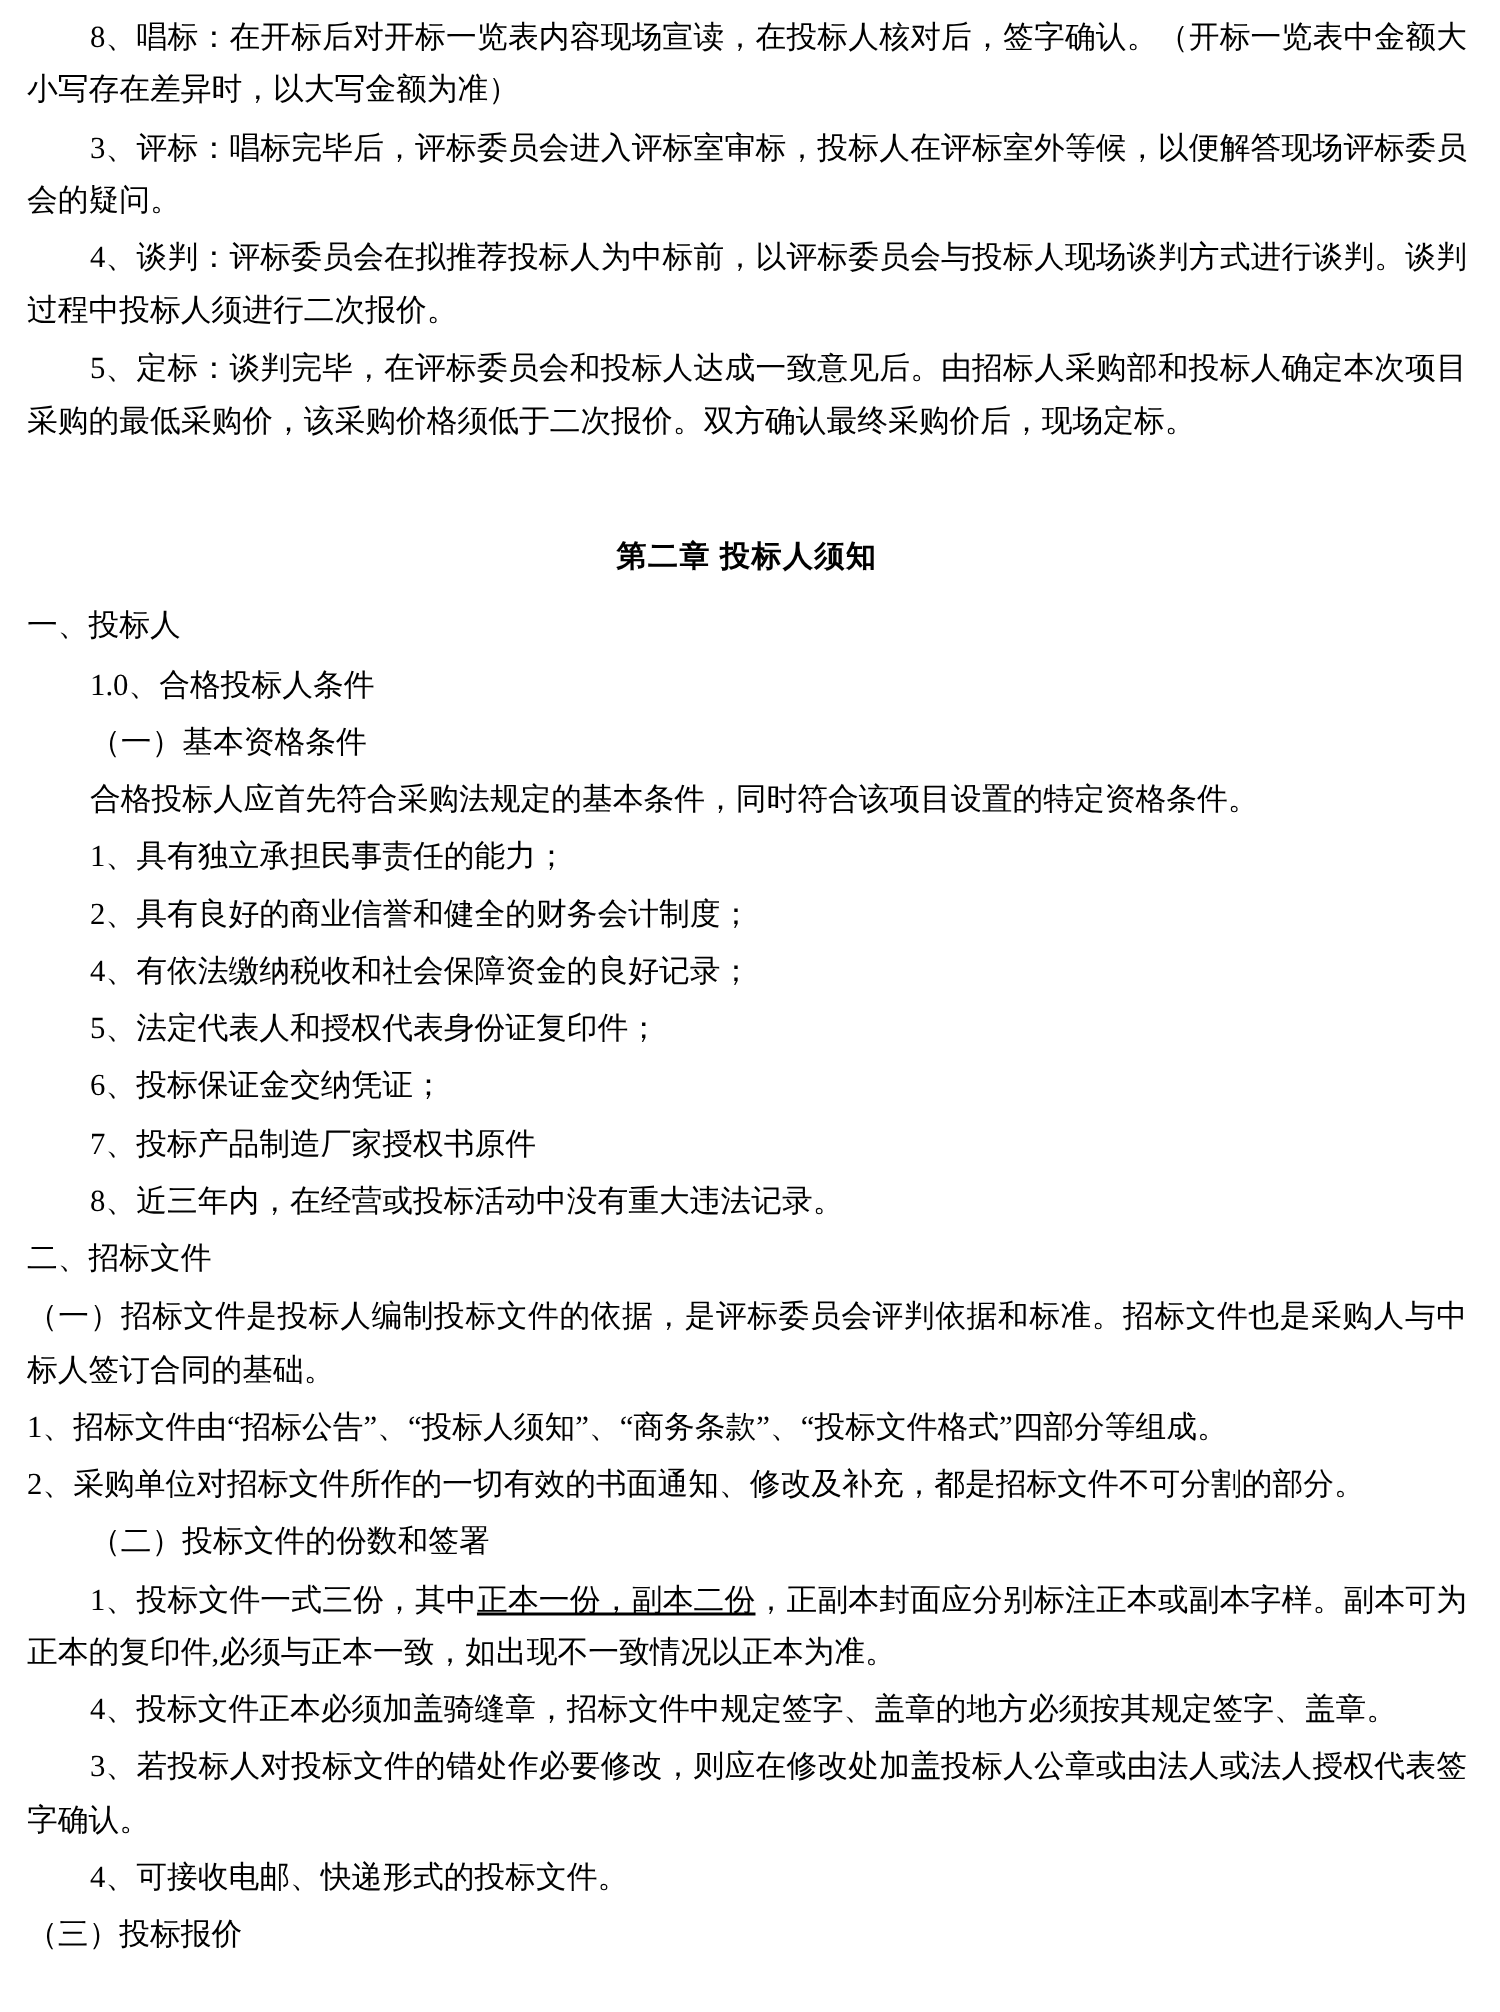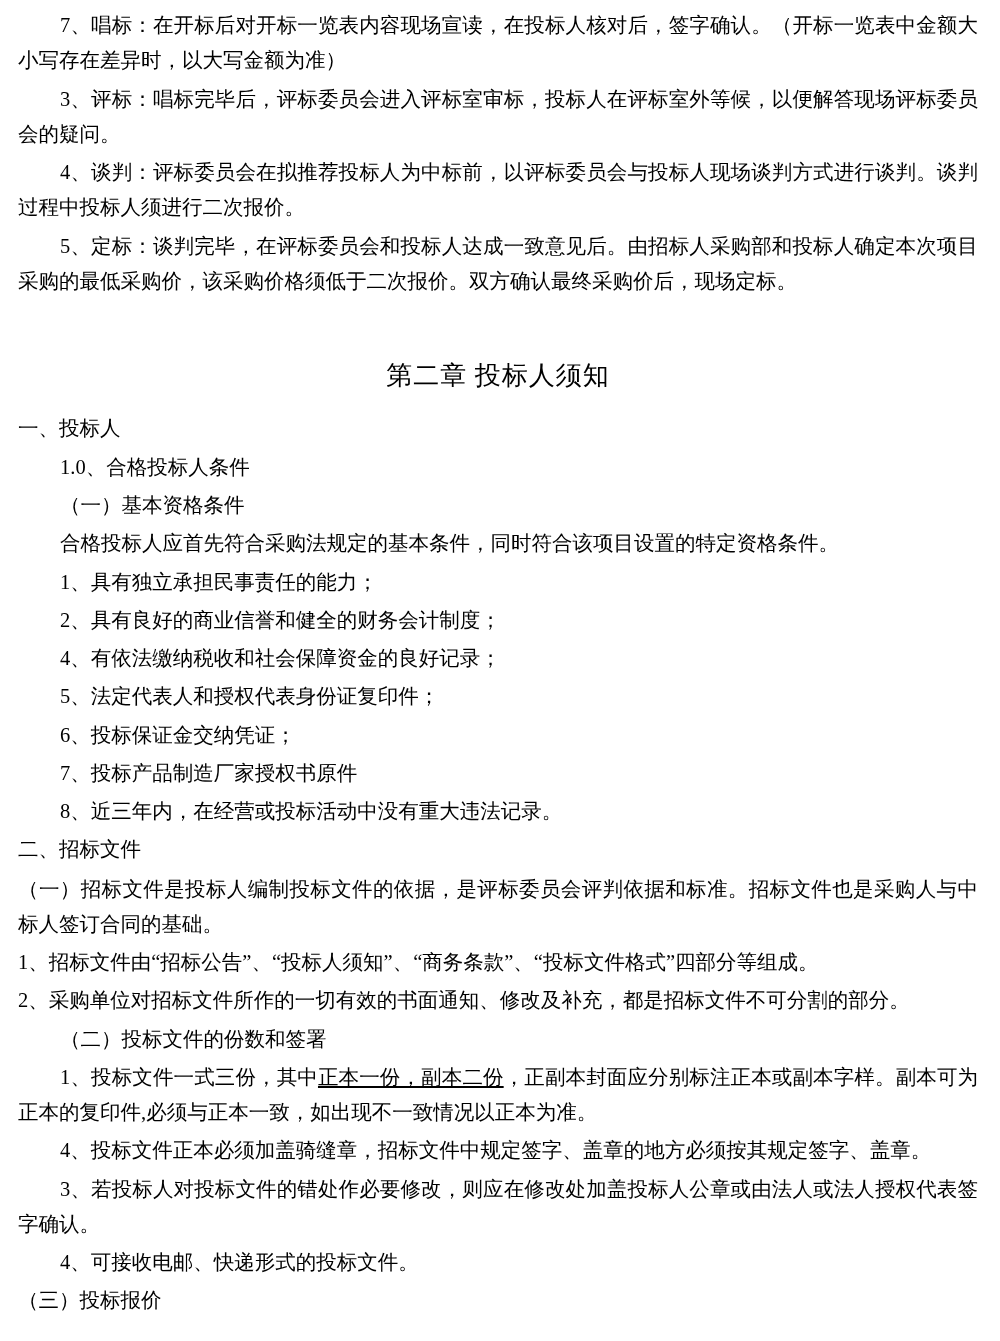--- a/index.html
+++ b/index.html
@@ -33,22 +33,22 @@
   .indent0 {
     text-indent: 0;
   }
   .center {
     text-align: center;
     text-indent: 0;
   }
   .chapter-title {
     margin: 0;
     padding: 0;
-    font-weight: normal;
-    font-size: 26px;
+    font-weight: bold;
+    font-size: 20px;
     letter-spacing: 1px;
   }
   .gap-big {
     height: 52px;
   }
   .gap-small {
     height: 12px;
   }
   .section-head {
     font-weight: normal;
@@ -59,21 +59,21 @@
     text-decoration: underline;
     margin-top: 28px;
   }
 </style>
 </head>
 <body>
 
 <div class="page">
   <div class="doc">
 
-    <p class="indent2">7、唱标：在开标后对开标一览表内容现场宣读，在投标人核对后，签字确认。（开标一览表中金额大小写存在差异时，以大写金额为准）</p>
+    <p class="indent2">8、唱标：在开标后对开标一览表内容现场宣读，在投标人核对后，签字确认。（开标一览表中金额大小写存在差异时，以大写金额为准）</p>
     <p class="indent2">3、评标：唱标完毕后，评标委员会进入评标室审标，投标人在评标室外等候，以便解答现场评标委员会的疑问。</p>
     <p class="indent2">4、谈判：评标委员会在拟推荐投标人为中标前，以评标委员会与投标人现场谈判方式进行谈判。谈判过程中投标人须进行二次报价。</p>
     <p class="indent2">5、定标：谈判完毕，在评标委员会和投标人达成一致意见后。由招标人采购部和投标人确定本次项目采购的最低采购价，该采购价格须低于二次报价。双方确认最终采购价后，现场定标。</p>
 
     <div class="gap-big"></div>
 
     <p class="center chapter-title">第二章  投标人须知</p>
 
     <div class="gap-small"></div>
 

